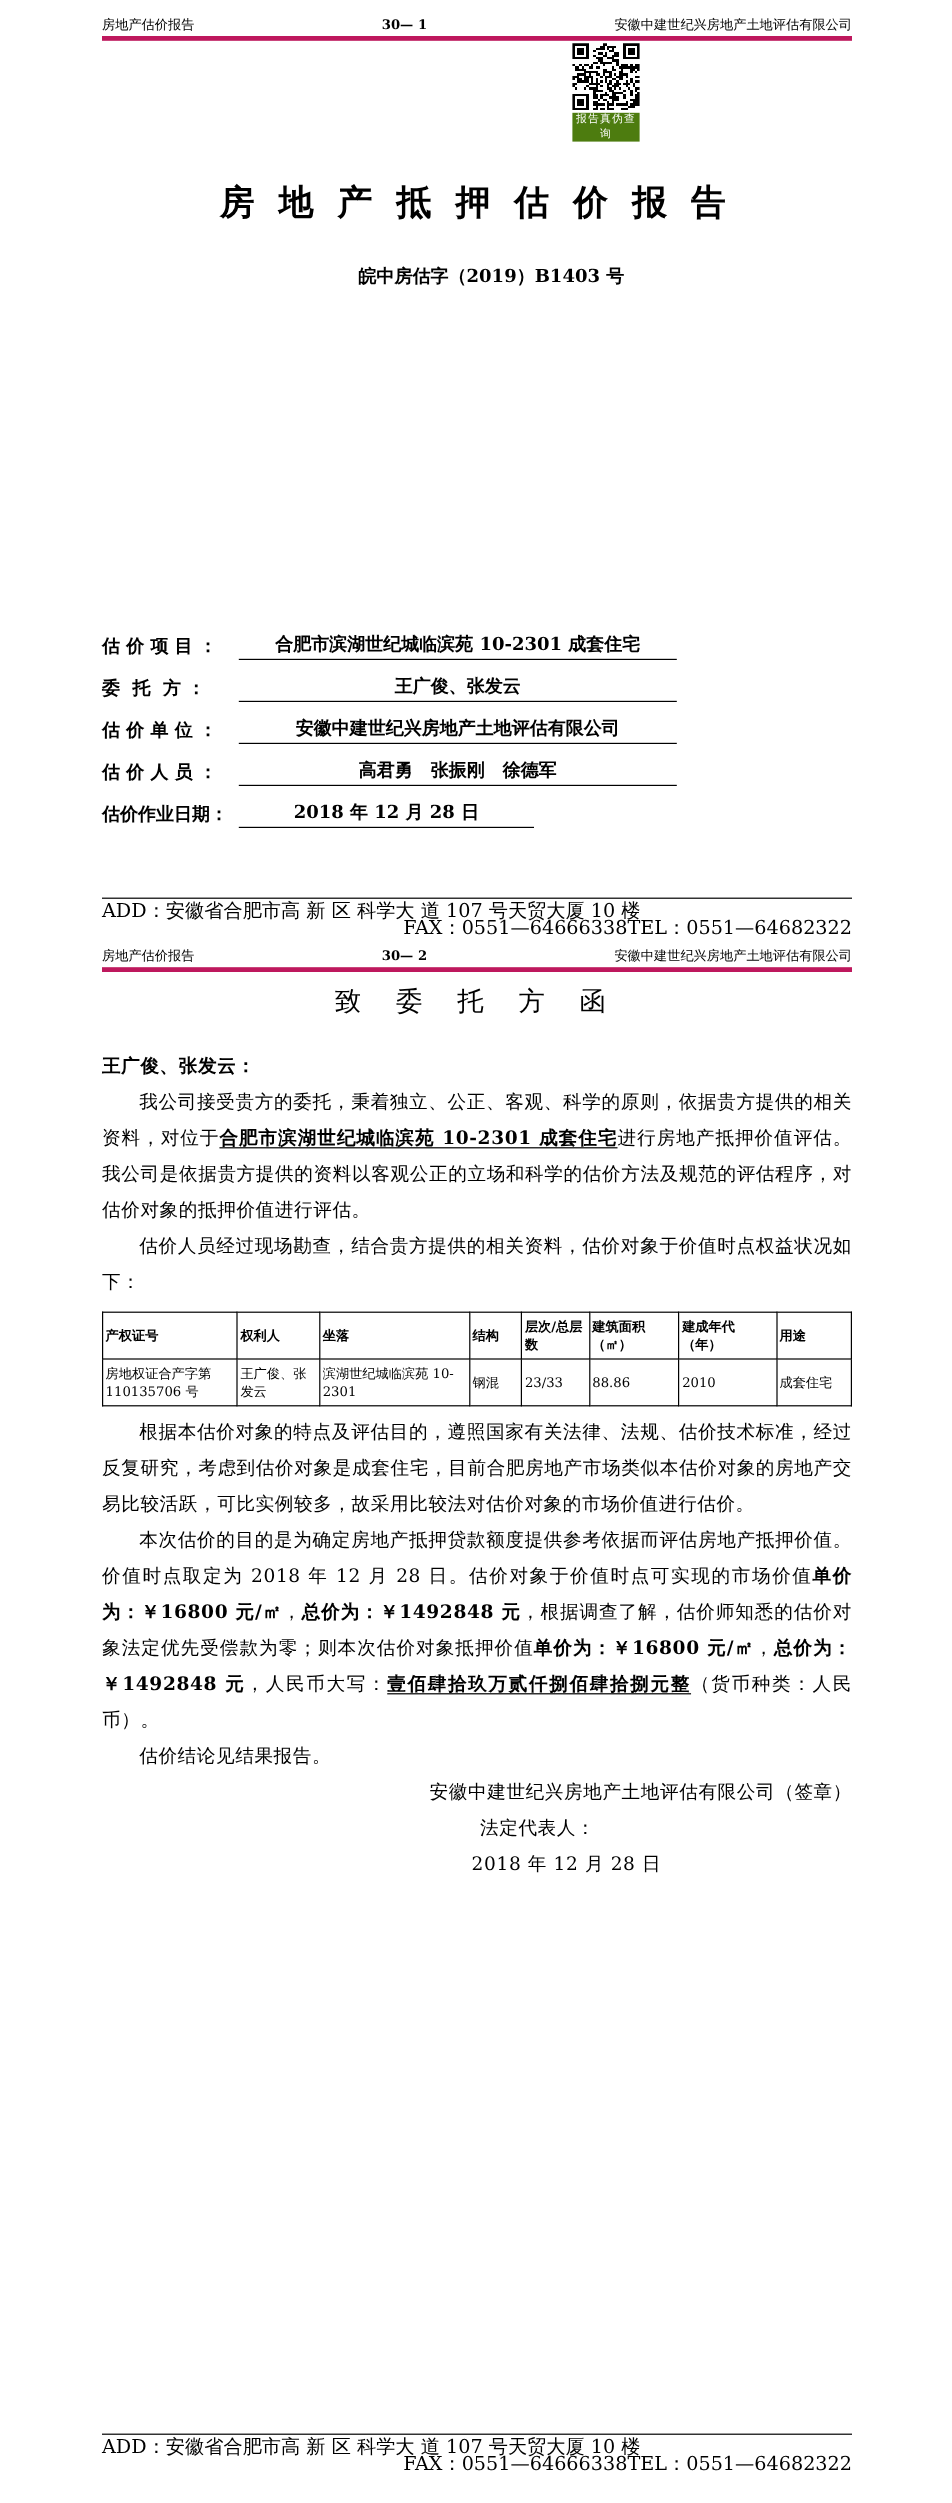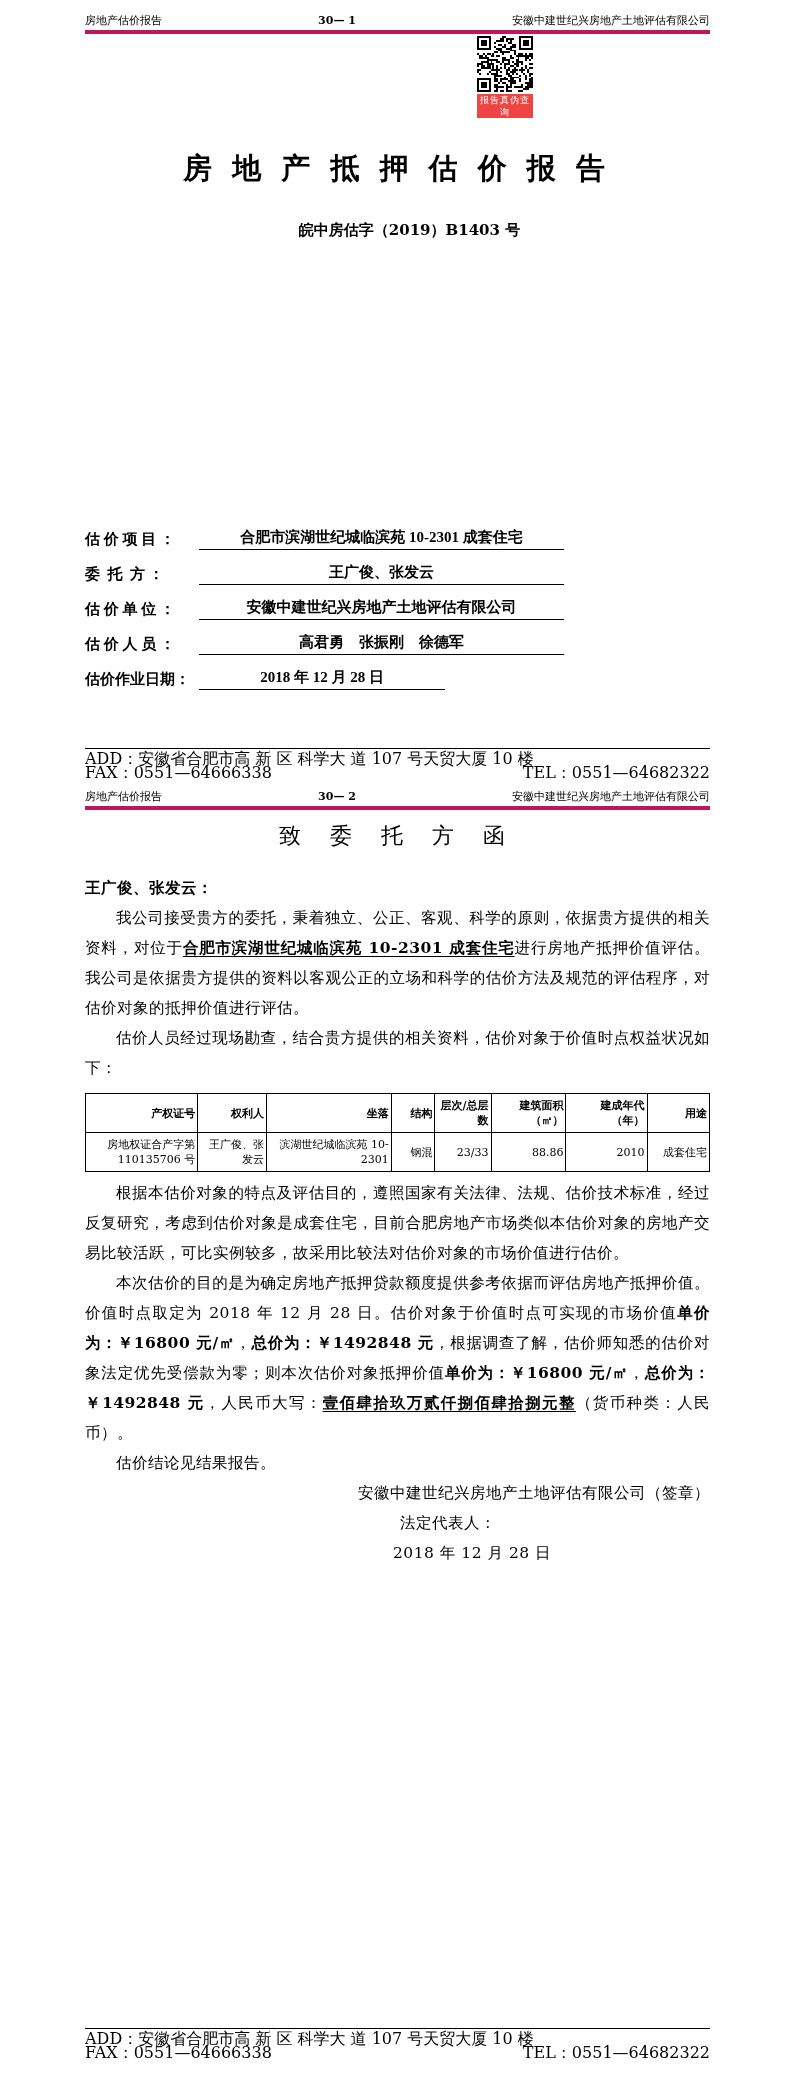--- a/index.html
+++ b/index.html
@@ -35,28 +35,28 @@
   .page-footer {
     position: absolute;
     left: 85px; right: 83px;
     border-top: 1px solid #000;
     padding-top: 3px;
     font-size: 16px;
     line-height: 14px;
   }
   .page1 .page-footer { top: 748px; }
   .page2 .page-footer { top: 1243px; }
-  .footer-line2 { display: flex; justify-content: space-between; }
+  .footer-line2 { display: flex; justify-content: flex-end; }
 
   
   .qr-block { position: absolute; left: 477px; top: 36px; width: 56px; }
   .qr-svg { width: 56px; height: 56px; display: block; }
   .qr-label {
     margin-top: 2px;
-    background: #ef4444;
+    background: #4d7c0f;
     color: #fff;
     font-size: 9px;
     line-height: 12px;
     text-align: center;
     letter-spacing: 1px;
     font-family: "DejaVu Sans", "Liberation Sans", sans-serif;
   }
 
   
   .p1-title {
@@ -71,21 +71,21 @@
     text-align: center;
     font-size: 15px; line-height: 20px;
     font-weight: bold;
     padding-left: 26px;
   }
   .p1-fields {
     position: absolute; top: 527px; left: 85px; width: 625px;
     font-size: 15px;
     font-weight: bold;
   }
-  .field-row { display: flex; align-items: flex-end; margin-bottom: 12px; line-height: 21px; font-family: Liberation Serif, serif; }
+  .field-row { display: flex; align-items: center; margin-bottom: 12px; line-height: 21px; }
   .field-label { flex: none; width: 114px; white-space: pre; }
   .field-value {
     border-bottom: 1.5px solid #000;
     width: 365px;
     text-align: center;
     padding-bottom: 1px;
     white-space: pre;
   }
   .field-row.short .field-value { width: 246px; }
 
@@ -110,21 +110,21 @@
   .rb { font-weight: bold; }
   .ru { text-decoration: underline; text-underline-offset: 3px; }
 
   table.rights-table {
     width: 100%;
     border-collapse: collapse;
     margin: 10px 0 6px 0;
     font-size: 11px;
     line-height: 15px;
     letter-spacing: 0;
-    text-align: right;
+    text-align: left;
     text-indent: 0;
   }
   .rights-table th, .rights-table td {
     border: 1px solid #000;
     padding: 4px 2px;
     vertical-align: middle;
     font-weight: normal;
   }
   .rights-table th { font-weight: bold; }
 

